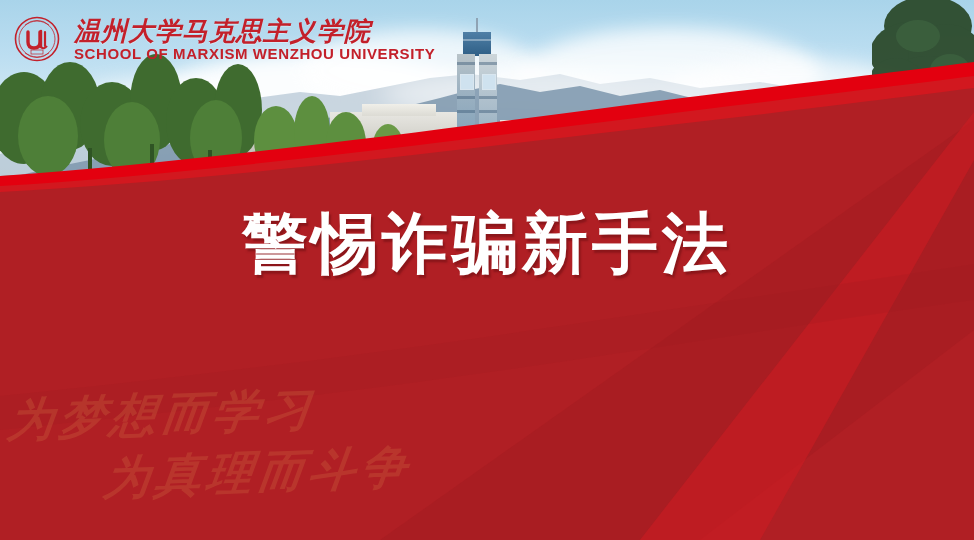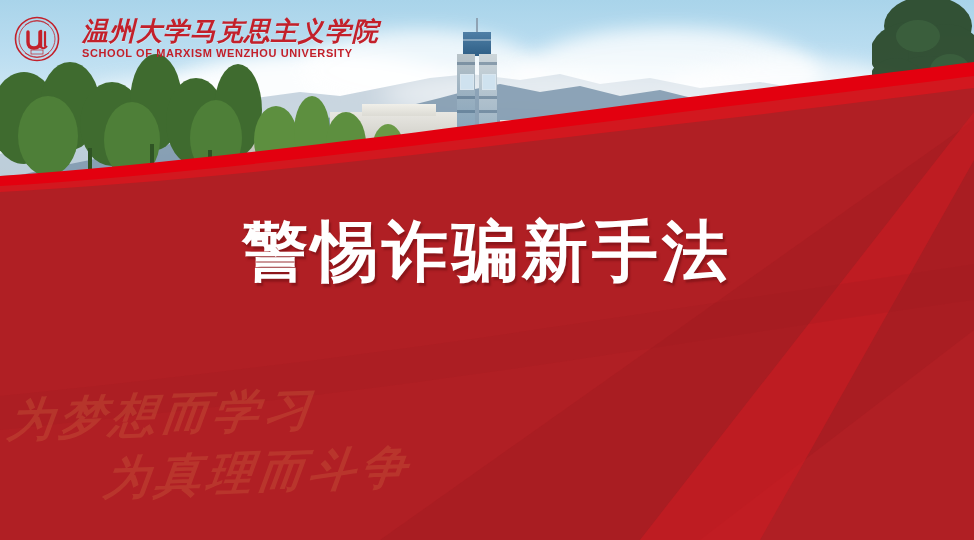--- a/index.html
+++ b/index.html
@@ -154,21 +154,21 @@
   }
   .red-wrap svg { display: block; width: 974px; height: 540px; }
 
   
   .brand {
     position: absolute;
     left: 14px;
     top: 16px;
     display: flex;
     align-items: center;
-    gap: 22px;
+    gap: 14px;
     z-index: 6;
   }
   .seal {
     width: 46px; height: 46px;
     flex: 0 0 46px;
   }
   .seal svg { display: block; width: 46px; height: 46px; }
 
   .brand-text {
     display: flex;
@@ -181,37 +181,36 @@
     line-height: 28px;
     font-weight: 700;
     font-style: italic;
     color: #c3202a;
     letter-spacing: 1px;
     white-space: nowrap;
     text-shadow: 0 1px 0 rgba(255,255,255,.35);
   }
   .brand-en {
     font-family: "Liberation Sans", sans-serif;
-    font-size: 11px;
+    font-size: 15px;
     line-height: 13px;
     font-weight: 600;
     color: #c3202a;
     letter-spacing: 0.6px;
     white-space: nowrap;
   }
 
   
   .headline {
     position: absolute;
     left: 0;
     top: 204px;
     width: 974px;
     text-align: center;
     z-index: 8;
-    margin-top: 8px;
   }
   .headline .line {
     font-family: "Liberation Serif", "DejaVu Serif", serif;
     font-weight: 700;
     font-size: 66px;
     line-height: 80px;
     color: #ffffff;
     letter-spacing: 4px;
     text-shadow: 2px 3px 2px rgba(110,14,18,0.55);
     white-space: nowrap;

